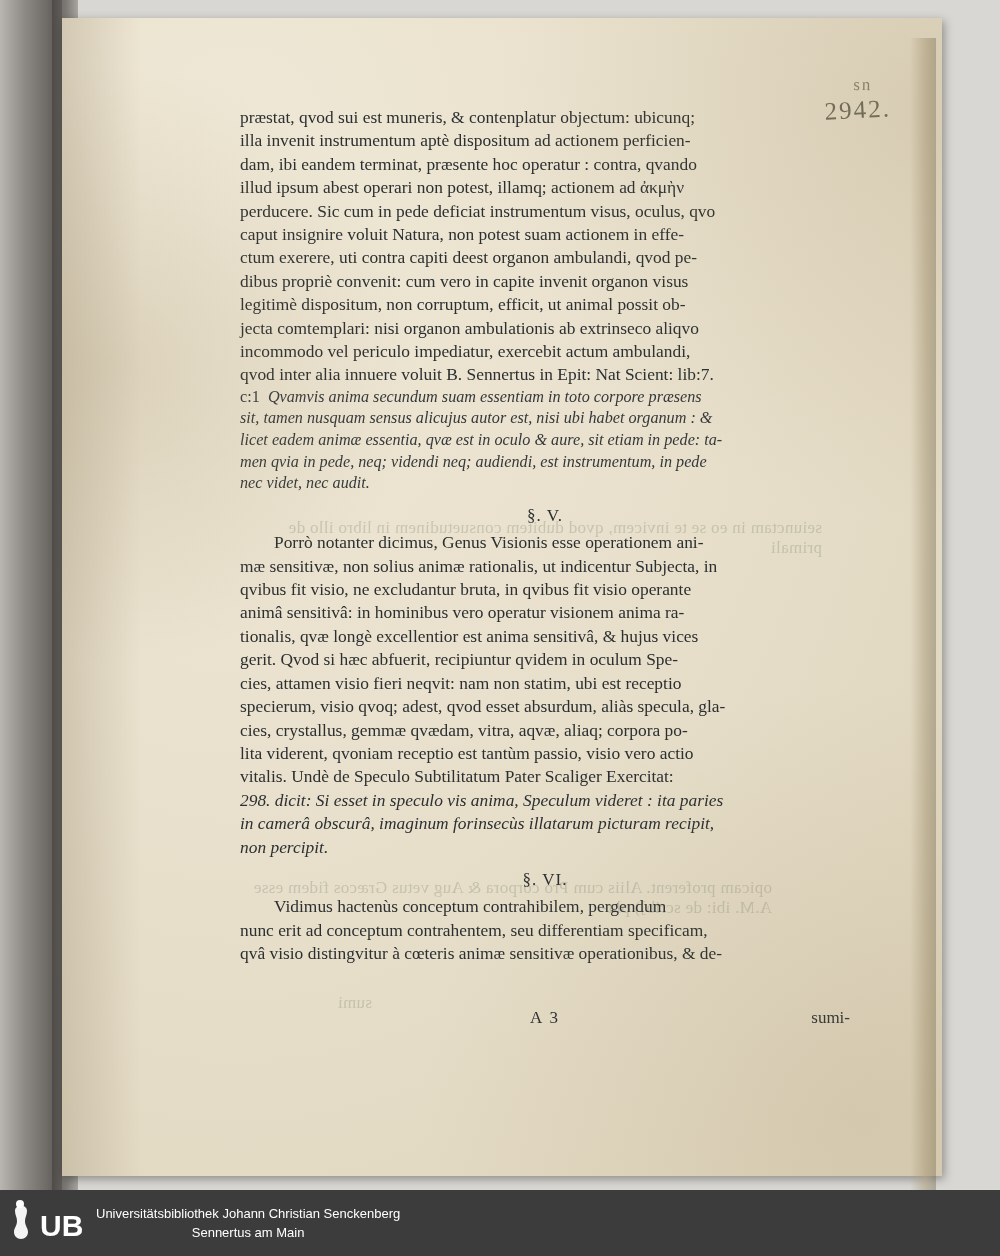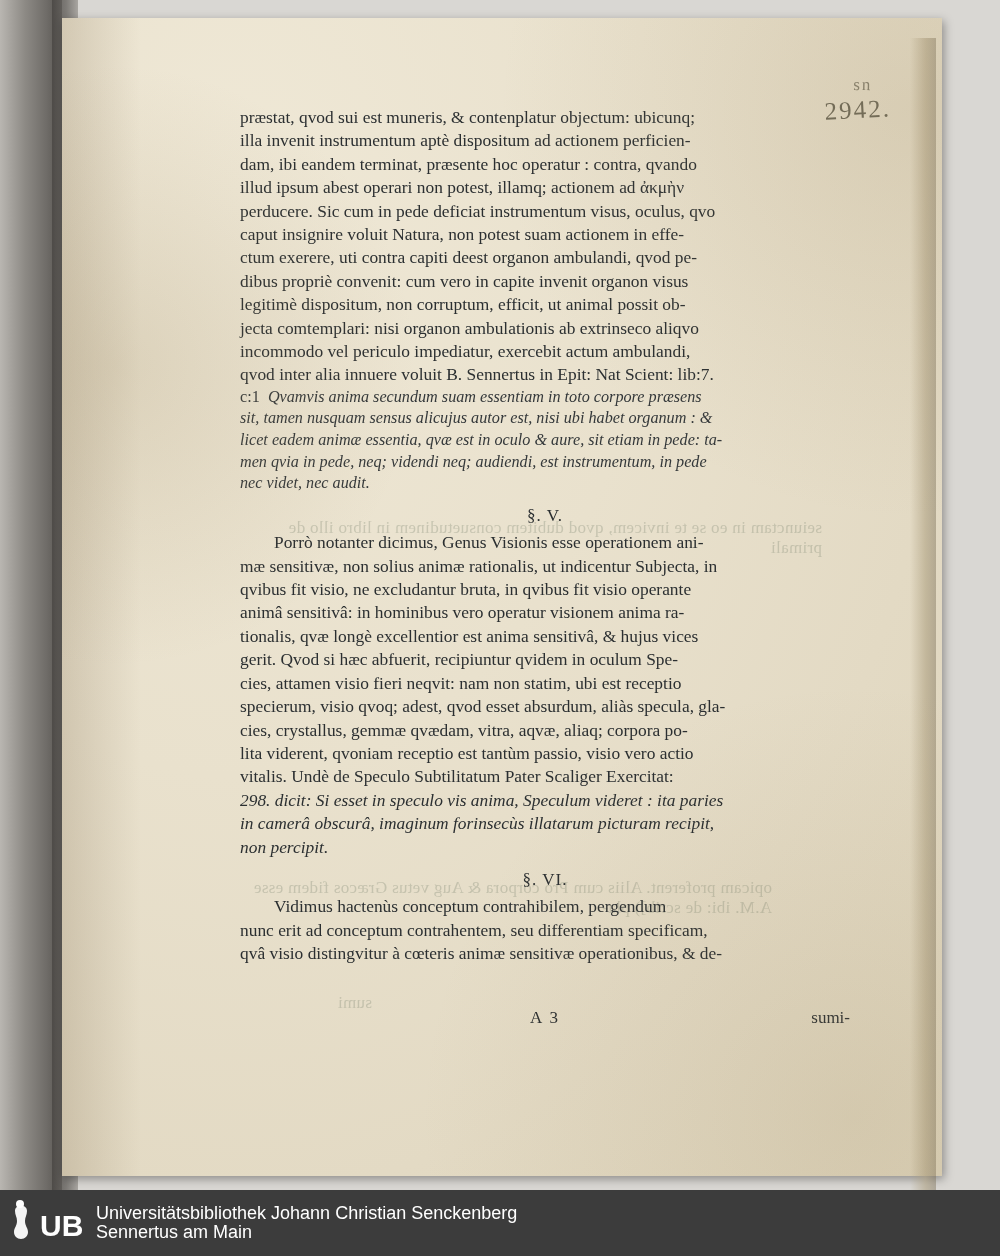--- a/index.html
+++ b/index.html
@@ -171,33 +171,34 @@
   .footer {
     position: absolute;
     left: 0;
     bottom: 0;
     width: 1000px;
     height: 66px;
     background: #3c3c3c;
     color: #ffffff;
     display: flex;
     align-items: center;
+    text-align: center;
   }
   .ub-logo {
     width: 92px;
     height: 66px;
     display: flex;
     align-items: center;
     justify-content: center;
     flex: 0 0 92px;
   }
   .ub-logo svg { display: block; }
   .footer-text {
     font-family: "Liberation Sans", sans-serif;
-    font-size: 18px;
+    font-size: 13px;
     line-height: 19px;
     padding-left: 4px;
   }
   .footer-text div { white-space: nowrap; }
 </style>
 </head>
 <body>
 
 <div id="page">
   <div class="mat"></div>

